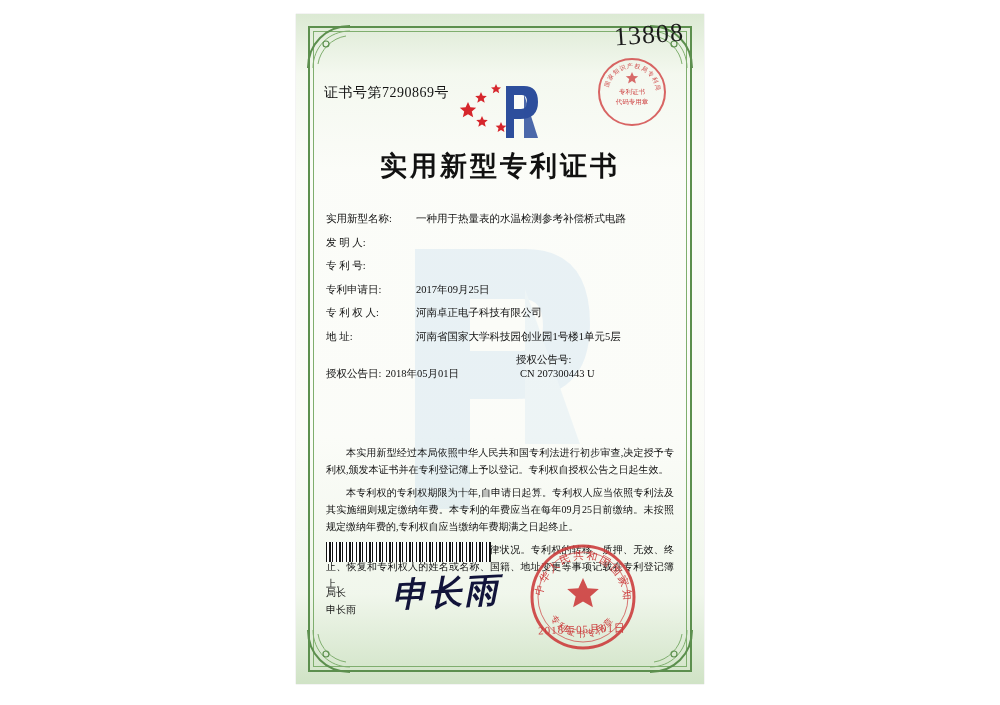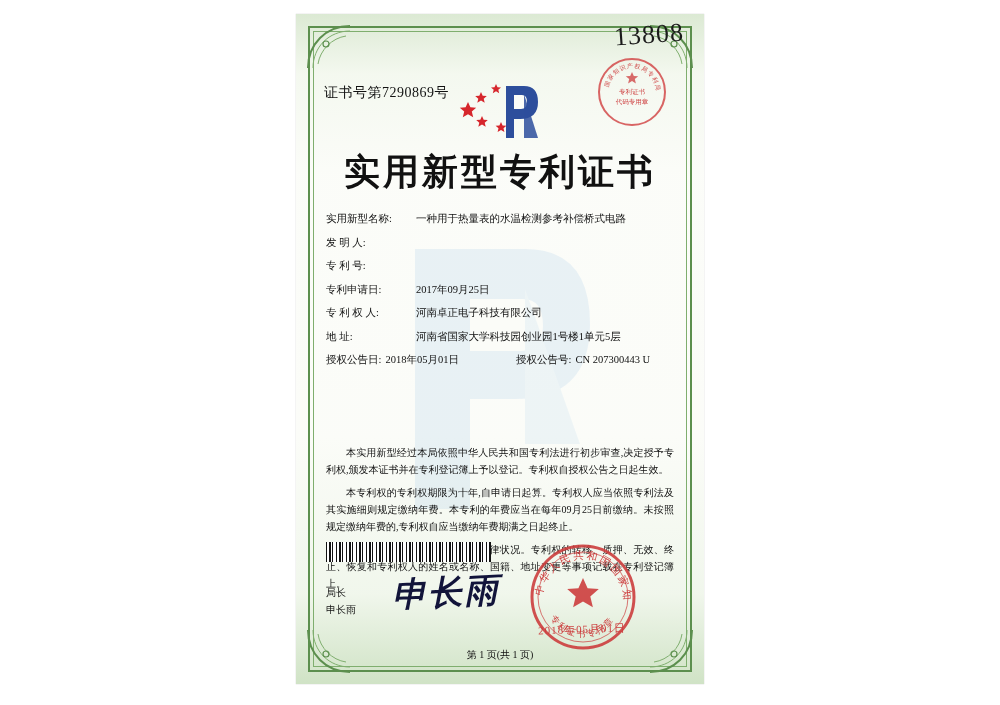--- a/index.html
+++ b/index.html
@@ -148,21 +148,21 @@
 
   
   #main-title {
     position: absolute;
     left: 0;
     right: 0;
     top: 134px;
     text-align: center;
     font-family: "DejaVu Serif", serif;
     font-weight: bold;
-    font-size: 36px;
+    font-size: 27px;
     letter-spacing: 3px;
     color: #111;
   }
 
   
   #fields {
     position: absolute;
     left: 30px;
     top: 198px;
     width: 350px;
@@ -184,21 +184,21 @@
     padding-left: 4px;
   }
   .lbl.w-name   { width: 86px; }
   .val .line2 { display: block; }
 
   .row.two-line { align-items: flex-start; }
 
   
   .row.split { display: flex; }
   .row.split .left { width: 190px; display: flex; }
-  .row.split .right { display: flex; }
+  .row.split .right { display: flex; flex-direction: column; }
 
   
   #body-text {
     position: absolute;
     left: 30px;
     top: 410px;
     width: 348px;
     font-size: 10px;
     line-height: 17px;
     color: #111;
@@ -443,16 +443,15 @@
           <textPath href="#sealTop" startOffset="3%">中华人民共和国国家知识产权局</textPath>
         </text>
         <text font-size="9" fill="#cc3d3d" letter-spacing="2" font-family="'Liberation Serif',serif">
           <textPath href="#sealBottom" startOffset="16%">专利证书专用章</textPath>
         </text>
         <path d="M55 36 l4.6 10.2 11.2.9 -8.5 7.3 2.6 10.9 -9.9-5.9 -9.9 5.9 2.6-10.9 -8.5-7.3 11.2-.9z" fill="#cc3d3d" opacity=".9"></path>
       </svg>
     </div>
     <div id="seal-date">2018年05月01日</div>
 
-    <div id="footer-page">第 1 页(共 1 页)</div>
 
   </div>
 </div>
 
 </body></html>

